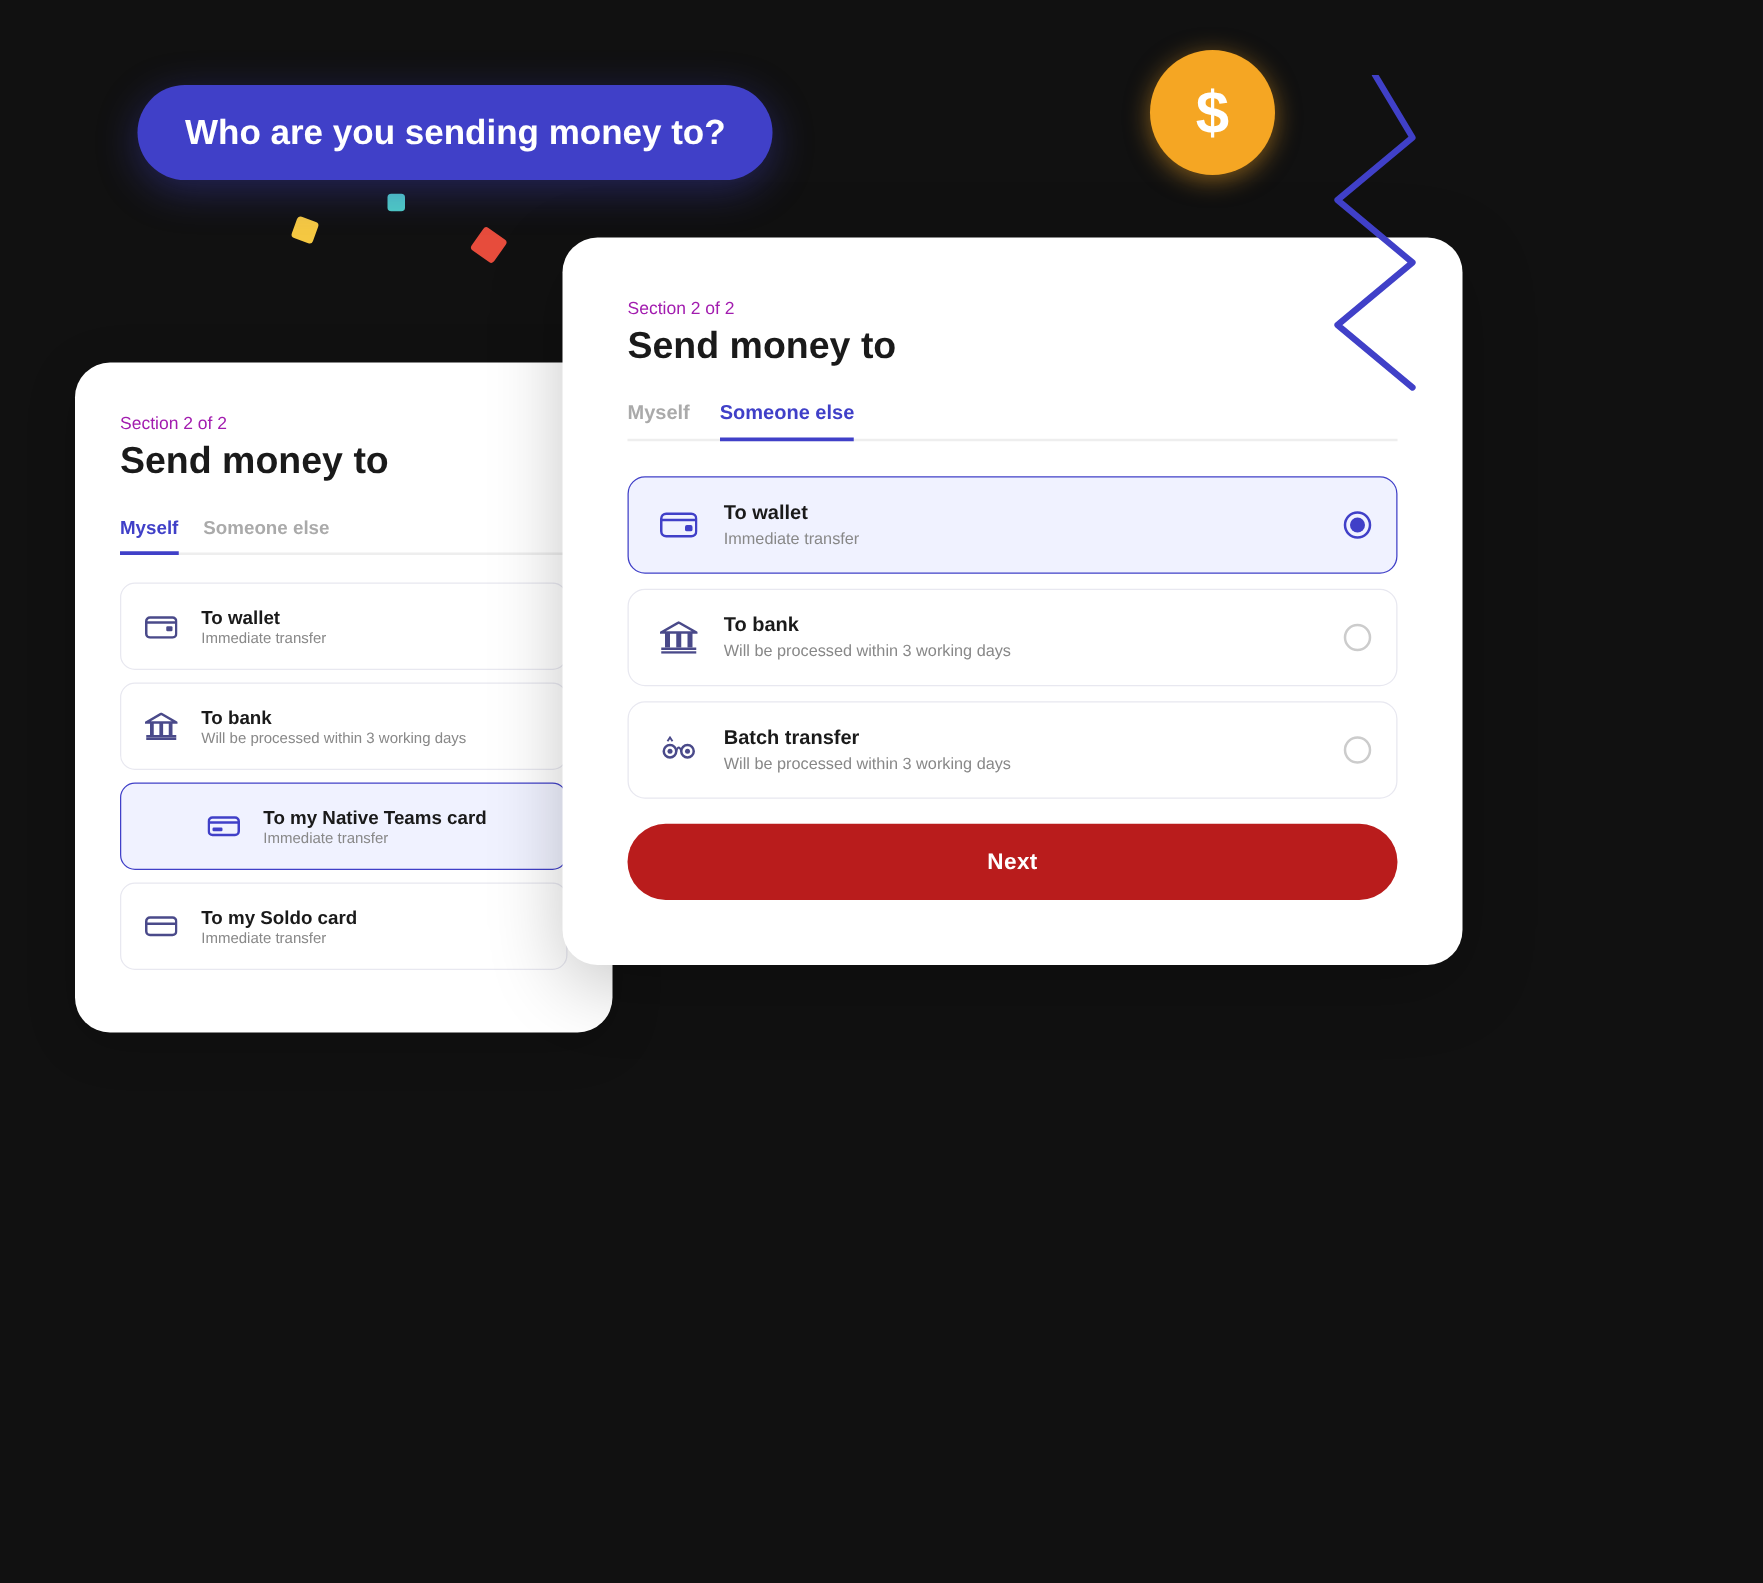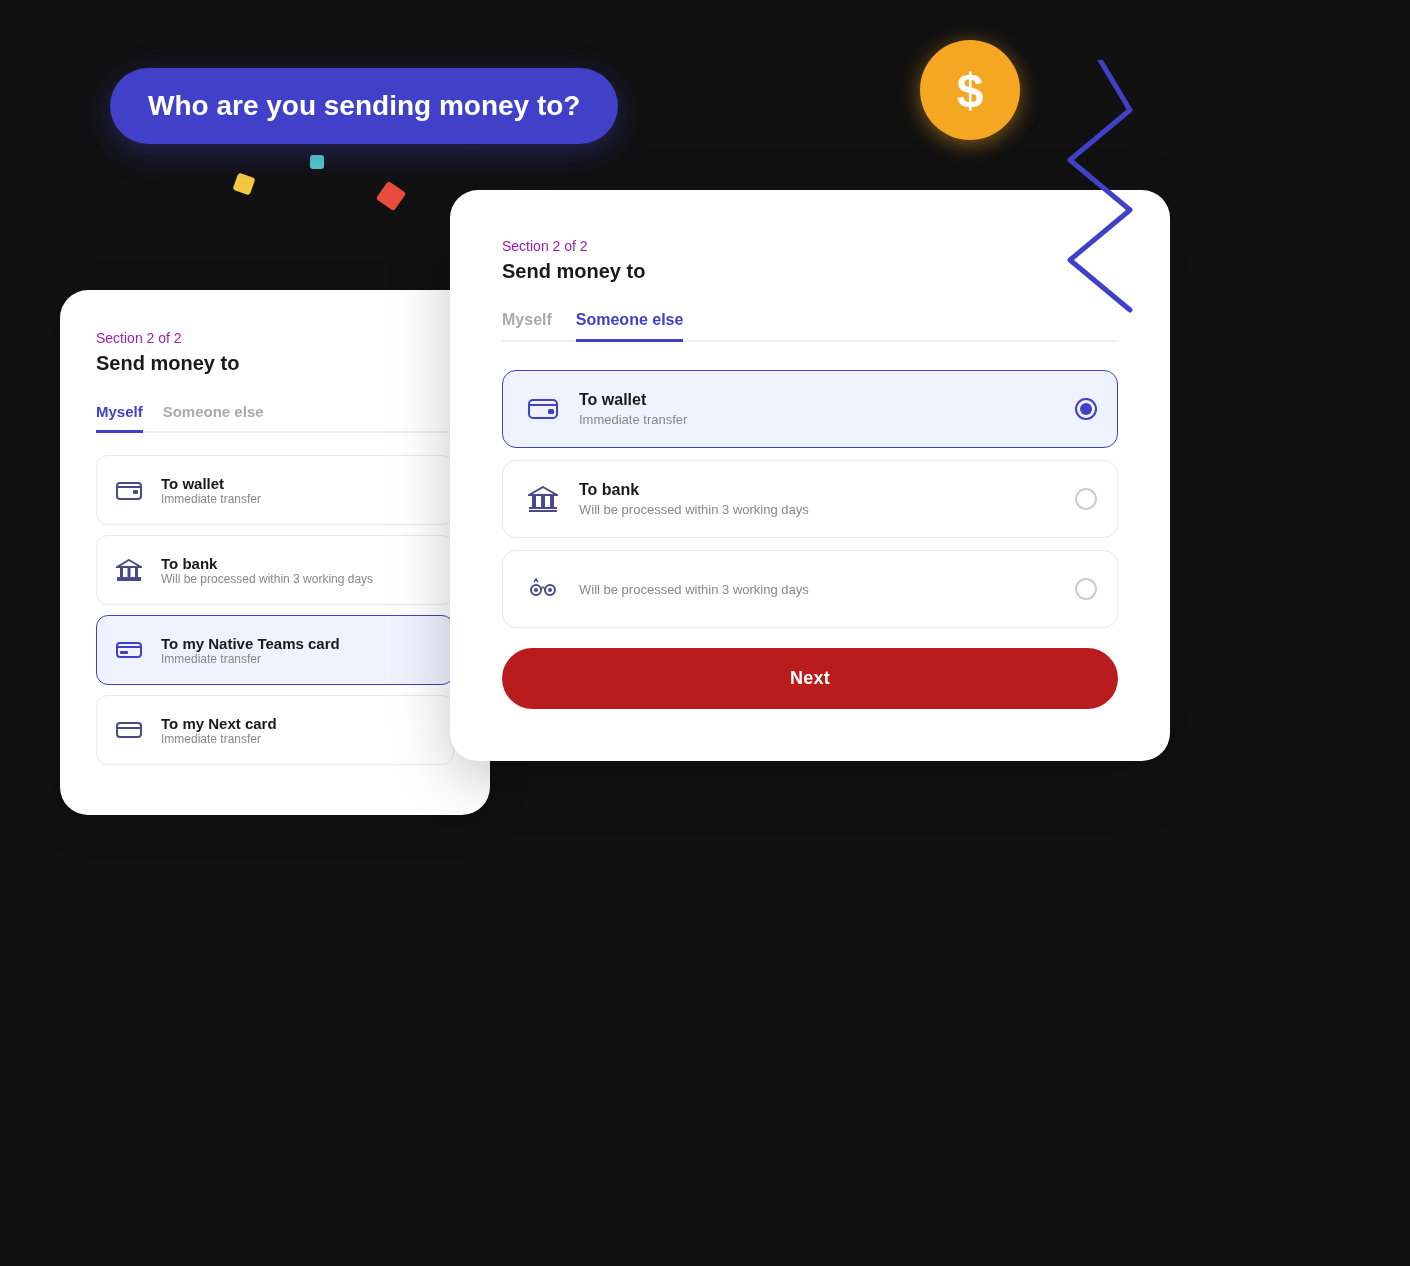--- a/index.html
+++ b/index.html
@@ -101,21 +101,21 @@
       z-index: 8;
     }
 
     .section-label {
       font-size: 14px;
       color: #a21caf;
       margin-bottom: 6px;
     }
 
     .card-title {
-      font-size: 20px;
+      font-size: 30px;
       font-weight: 700;
       color: #1a1a1a;
       margin-bottom: 28px;
     }
 
     
     .tabs {
       display: flex;
       gap: 24px;
       margin-bottom: 28px;
@@ -229,20 +229,21 @@
       border: 1.5px solid #e8e8f0;
       border-radius: 12px;
       margin-bottom: 10px;
       cursor: pointer;
       background: white;
     }
 
     .back-option.selected {
       background: #f0f2ff;
       border-color: #4040c8;
+      justify-content: center;
     }
 
     .back-option-icon {
       width: 36px;
       height: 36px;
       margin-right: 14px;
       display: flex;
       align-items: center;
       justify-content: center;
       color: #4a4a8a;
@@ -361,21 +362,21 @@
     </div>
 
     <div class="back-option">
       <div class="back-option-icon">
         <svg width="26" height="20" viewBox="0 0 26 20" fill="none">
           <rect x="1" y="3" width="24" height="14" rx="3" stroke="#4a4a8a" stroke-width="2"></rect>
           <line x1="1" y1="8" x2="25" y2="8" stroke="#4a4a8a" stroke-width="2"></line>
         </svg>
       </div>
       <div class="back-option-text">
-        <div class="title">To my Next card</div>
+        <div class="title">To my Soldo card</div>
         <div class="subtitle">Immediate transfer</div>
       </div>
     </div>
   </div>
 
   <div class="card-front">
     <div class="section-label">Section 2 of 2</div>
     <div class="card-title">Send money to</div>
 
     <div class="tabs">
@@ -424,20 +425,21 @@
         <svg width="30" height="26" viewBox="0 0 30 26" fill="none">
           <circle cx="8" cy="14" r="5" stroke="#4a4a8a" stroke-width="2"></circle>
           <circle cx="22" cy="14" r="5" stroke="#4a4a8a" stroke-width="2"></circle>
           <path d="M13 14 Q15 8 17 14" stroke="#4a4a8a" stroke-width="1.5" fill="none"></path>
           <circle cx="8" cy="14" r="2" fill="#4a4a8a"></circle>
           <circle cx="22" cy="14" r="2" fill="#4a4a8a"></circle>
           <path d="M6 6 L8 3 L10 6" stroke="#4a4a8a" stroke-width="1.5" fill="none"></path>
         </svg>
       </div>
       <div class="option-text">
+        <div class="option-title">Batch transfer</div>
         <div class="option-subtitle">Will be processed within 3 working days</div>
       </div>
       <div class="radio-indicator"></div>
     </div>
 
     <button class="next-btn">Next</button>
   </div>
 
 </div>
 

